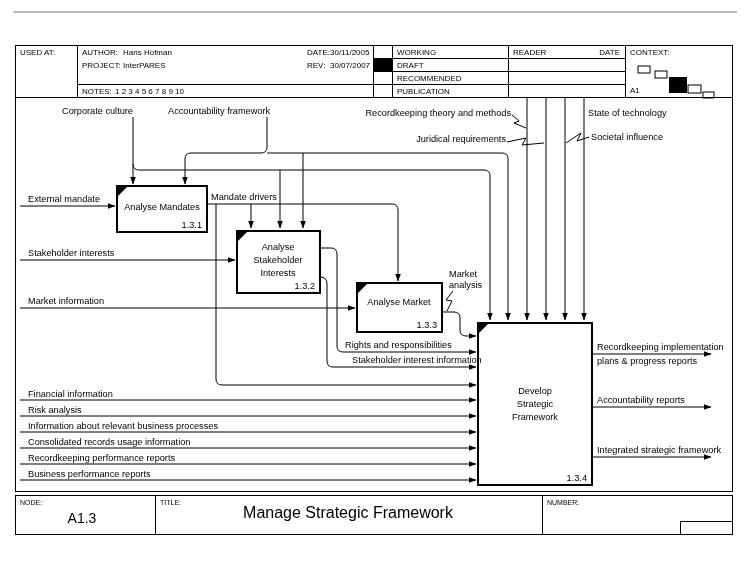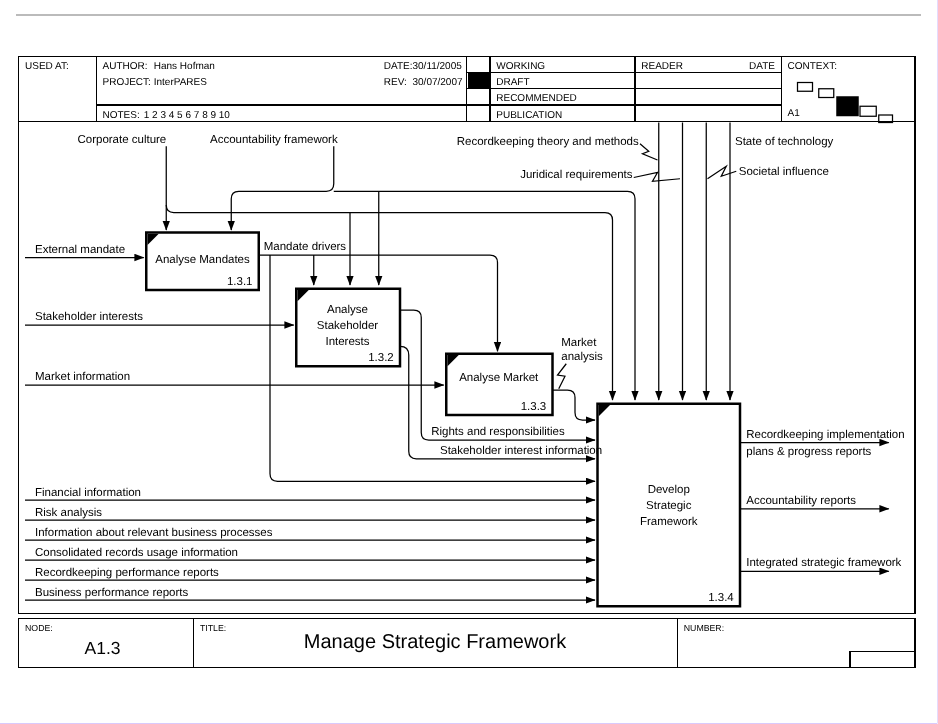--- a/index.html
+++ b/index.html
@@ -1,16 +1,16 @@
 <!DOCTYPE html>
 <html><head>
 <meta charset="utf-8">
 <style>
   html,body{margin:0;padding:0;background:#ffffff;}
-  .stage{position:relative;width:750px;height:579px;background:#8b5cf6;overflow:hidden;}
+  .stage{position:relative;width:750px;height:579px;background:#fca5a5;overflow:hidden;}
   svg{font-family:"Liberation Sans","DejaVu Sans",sans-serif;}
   svg text{fill:#000;}
   .t7{font-size:7px;}
   .t8{font-size:8px;}
   .t9{font-size:9.2px;}
   .t14{font-size:14px;}
   .t16{font-size:16px;}
   .ln{stroke:#000;stroke-width:1;fill:none;}
   .boxr{stroke:#000;stroke-width:2;fill:#ffffff;}
   .crisp{shape-rendering:crispEdges;}

